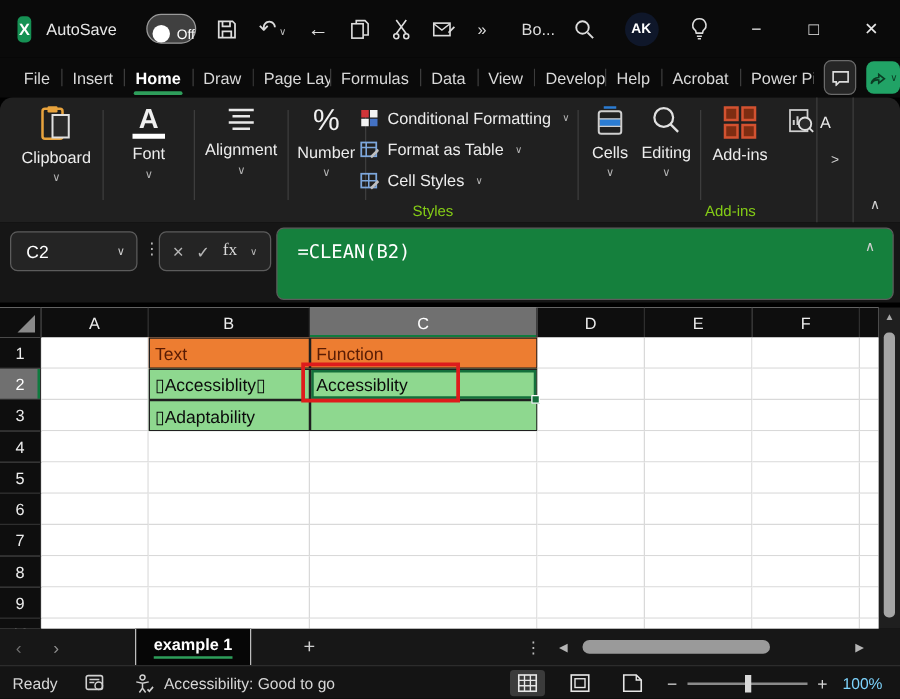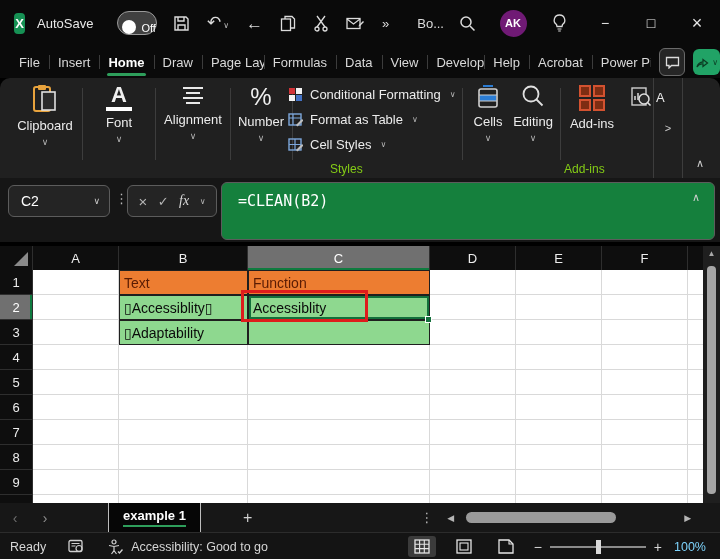--- a/index.html
+++ b/index.html
@@ -17,21 +17,21 @@
           display:flex;align-items:flex-end;background:#404040}
   .knob{width:14px;height:14px;border-radius:50%;background:#fff;margin-left:4px}
   .toggle-state{font-size:11px;color:#fff;margin-left:5px}
   .qat{margin-left:16px;display:flex;align-items:center;gap:17px}
   .qat .g{font-size:17px;color:#dcdcdc;line-height:1}
   .g-dim{color:#777}
   .chev-s{font-size:8px;color:#bbb;margin-left:2px}
   .doc-title{margin-left:28px;font-size:13px;color:#dcdcdc}
   .tb-right{margin-left:auto;display:flex;align-items:center;gap:0}
   .tb-ico{width:46px;display:flex;justify-content:center;align-items:center}
-  .avatar{width:27px;height:27px;border-radius:50%;background:#701a75;color:#fff;font-size:11px;
+  .avatar{width:27px;height:27px;border-radius:50%;background:#0f172a;color:#fff;font-size:11px;
           font-weight:bold;display:flex;align-items:center;justify-content:center}
   .winbtn{width:46px;height:46px;display:flex;align-items:center;justify-content:center;
           color:#e6e6e6;font-size:14px}
 
   
   .tabrow{position:absolute;top:46px;left:0;width:720px;height:32px;background:#0a0a0a;
           display:flex;align-items:center;color:#d9d9d9;font-size:13px}
   .tab{padding:0 9px;height:28px;display:flex;align-items:center;white-space:nowrap;position:relative}
   .tab + .tab::before{content:"";position:absolute;left:0;top:7px;height:14px;width:1px;background:#3c3c3c}
   .tab.first{margin-left:10px}
@@ -69,21 +69,21 @@
   .fbar{position:absolute;top:178px;left:0;width:720px;height:64px;background:#161616}
   .namebox{position:absolute;left:8px;top:7px;width:100px;height:30px;background:#242424;
            border:1px solid #5c5c5c;border-radius:6px;display:flex;align-items:center;
            color:#fff;font-size:14px}
   .namebox .val{margin-left:12px}
   .namebox .chev{margin-left:auto;margin-right:9px;font-size:9px;color:#cfcfcf}
   .fdots{position:absolute;left:115px;top:13px;color:#b9b9b9;font-size:13px}
   .fxbox{position:absolute;left:127px;top:7px;width:88px;height:30px;background:#242424;
          border:1px solid #5c5c5c;border-radius:6px;display:flex;align-items:center;
          justify-content:space-evenly;color:#b5b5b5;font-size:13px}
-  .fxbox .fx{font-style:italic;font-family:"Liberation Serif",serif;font-size:14px;color:#d9d9d9}
+  .fxbox .fx{font-family:"Liberation Serif",serif;font-size:14px;color:#d9d9d9}
   .fxbox .chev{font-size:8px}
   .formulabox{position:absolute;left:221px;top:4px;width:492px;height:56px;background:#15803d;
               border:1px solid #5c5c5c;border-radius:6px;color:#fff}
   .formulabox .ftext{position:absolute;left:16px;top:9px;font-size:15px;
                      font-family:"DejaVu Sans Mono",monospace}
   .formulabox .collapse{position:absolute;right:14px;top:8px;color:#cfcfcf;font-size:11px}
 
   
   .grid{position:absolute;top:246px;left:0;width:703px;height:257px;background:#fff;overflow:hidden}
   .ghead{display:flex;height:24px}

